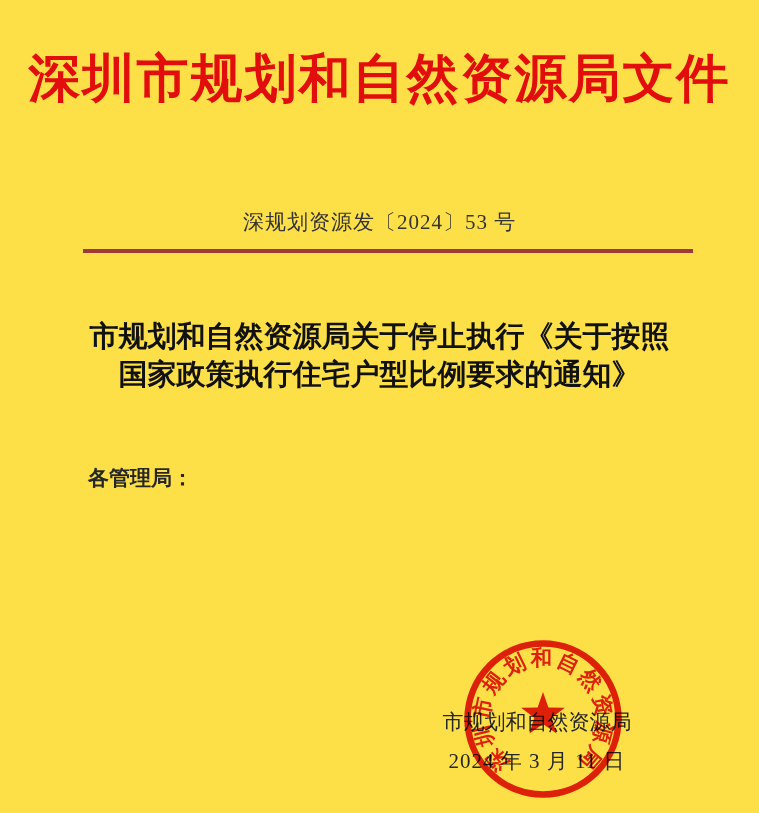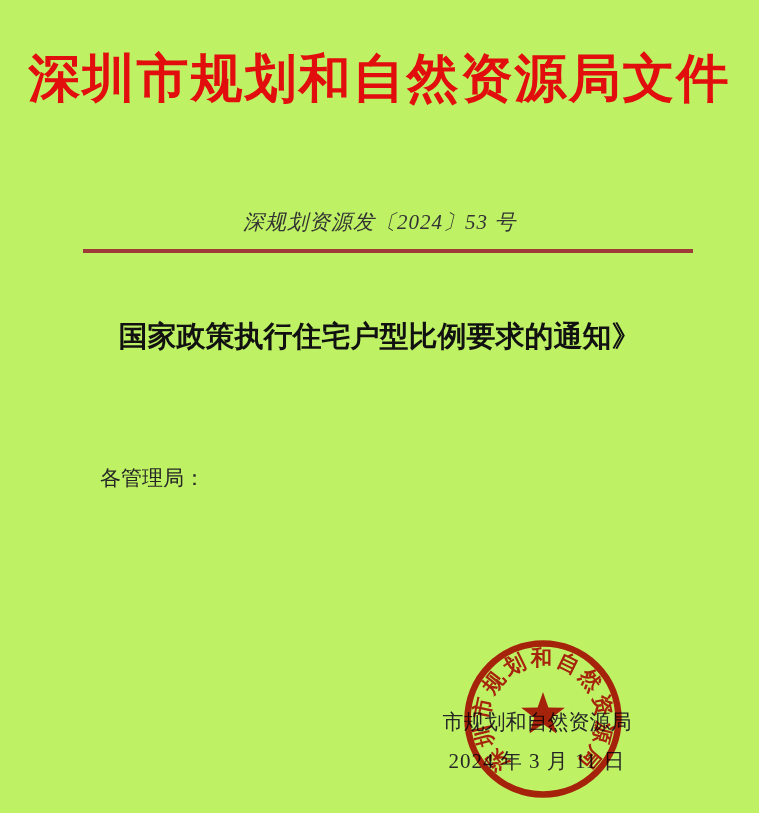--- a/index.html
+++ b/index.html
@@ -1,20 +1,20 @@
 <!DOCTYPE html>
 <html><head>
 <meta charset="utf-8">
 <style>
   html, body { margin: 0; padding: 0; background: #ffffff; }
   .page {
     position: relative;
     width: 759px;
     height: 813px;
-    background: #bef264;
+    background: #fde047;
     overflow: hidden;
     font-family: "Liberation Serif", "DejaVu Serif", serif;
     color: #262626;
   }
   .header-title {
     position: absolute;
     top: 48px; left: 0; width: 100%;
     text-align: center;
     font-size: 52px;
     line-height: 62px;
@@ -23,44 +23,44 @@
     letter-spacing: 2px;
     white-space: nowrap;
   }
   .doc-number {
     position: absolute;
     top: 208px; left: 0; width: 100%;
     text-align: center;
     font-size: 21px;
     letter-spacing: 1px;
     color: #333333;
-    font-style: italic;
   }
   .divider {
     position: absolute;
     top: 249px; left: 83px;
     width: 610px; height: 4px;
     background: #9f3a38;
   }
   .doc-title {
     position: absolute;
     top: 317px; left: 40px; width: 679px;
     text-align: center;
     font-size: 29px;
     line-height: 38px;
     font-weight: bold;
     color: #111111;
   }
   .body-block {
     position: absolute;
-    top: 460px; left: 100px; width: 590px;
+    top: 460px; left: 88px; width: 590px;
     font-size: 21px;
     line-height: 37px;
     text-align: justify;
     color: #262626;
+    font-weight: bold;
   }
   .body-block p { margin: 0; text-indent: 2em; }
   .body-block .salutation { text-indent: 0; }
   .signature {
     position: absolute;
     left: 438px; top: 708px; width: 198px;
     text-align: center;
     font-size: 21px;
     color: #262626;
     white-space: nowrap;
@@ -86,20 +86,21 @@
 
 <div class="page">
 
   <div class="header-title">深圳市规划和自然资源局文件</div>
 
   <div class="doc-number">深规划资源发〔2024〕53 号</div>
 
   <div class="divider"></div>
 
   <div class="doc-title">
+    <div>市规划和自然资源局关于停止执行《关于按照</div>
     <div>国家政策执行住宅户型比例要求的通知》</div>
   </div>
 
   <div class="body-block">
     <p class="salutation">各管理局：</p>
   </div>
 
   <div class="signature">
     <div class="sig-org">市规划和自然资源局</div>
     <div class="sig-date">2024 年 3 月 11 日</div>

